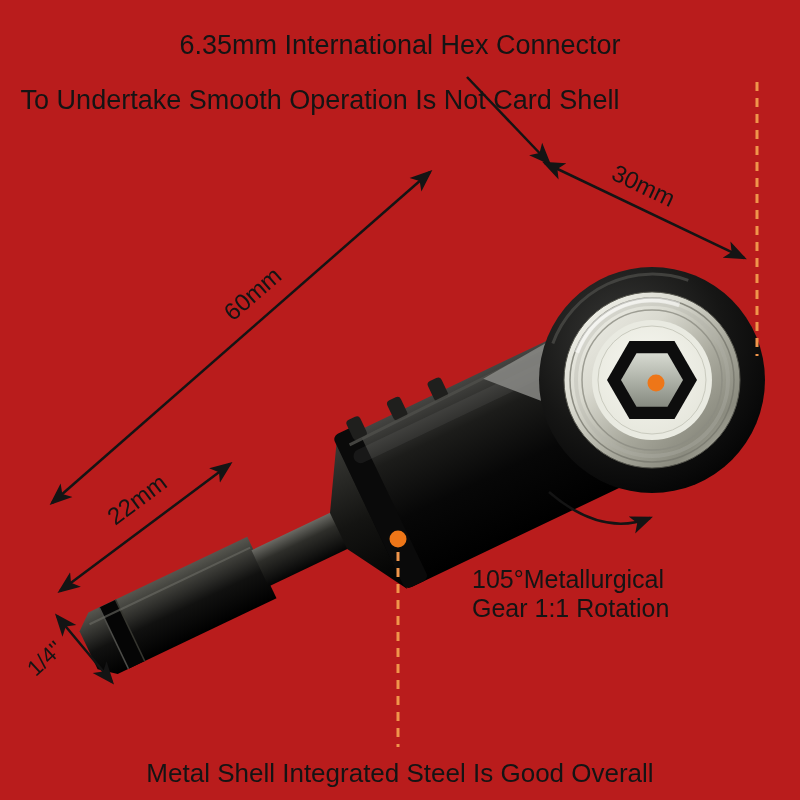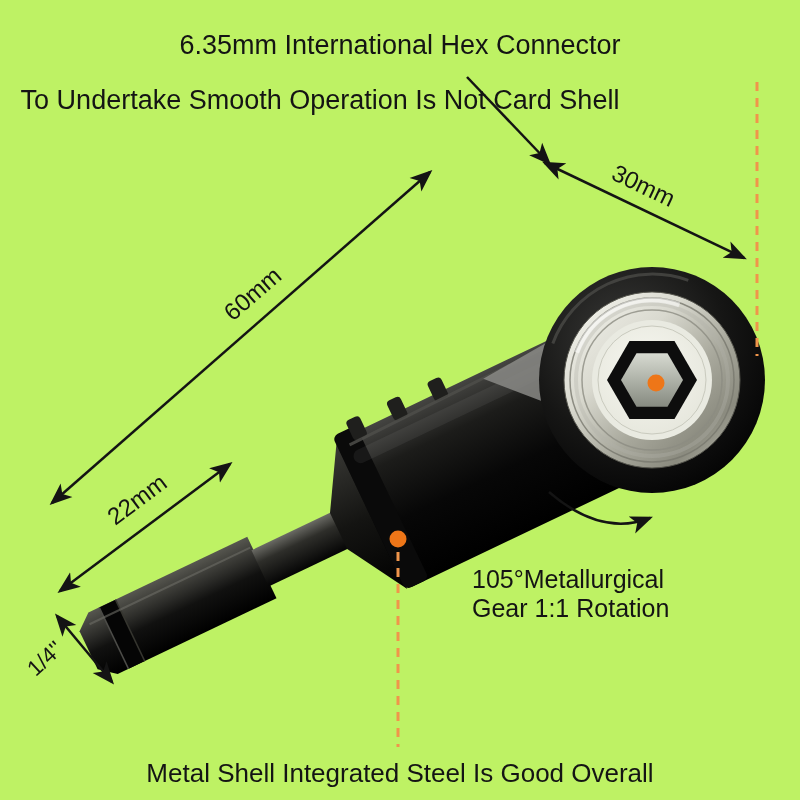--- a/index.html
+++ b/index.html
@@ -1,16 +1,16 @@
 <!DOCTYPE html>
 <html><head>
 <meta charset="utf-8">
 <style>
   html,body { margin:0; padding:0; background:#ffffff; }
-  .canvas { position:relative; width:800px; height:800px; background:#bef264; overflow:hidden; }
+  .canvas { position:relative; width:800px; height:800px; background:#b91c1c; overflow:hidden; }
   svg text { font-family:"Liberation Sans","DejaVu Sans",sans-serif; fill:#141414; }
   .h1   { font-size:27px; }
   .dim  { font-size:24px; }
   .dimS { font-size:22px; }
   .note { font-size:25px; }
   .cap  { font-size:26px; }
 </style>
 </head>
 <body>
 

